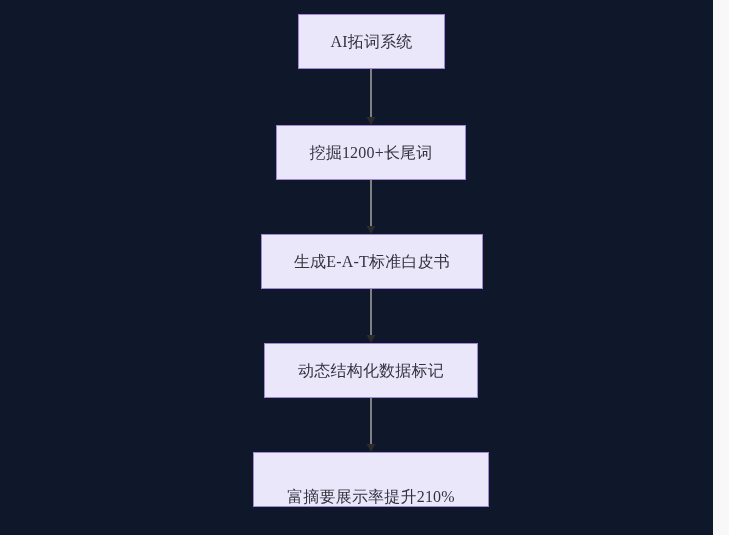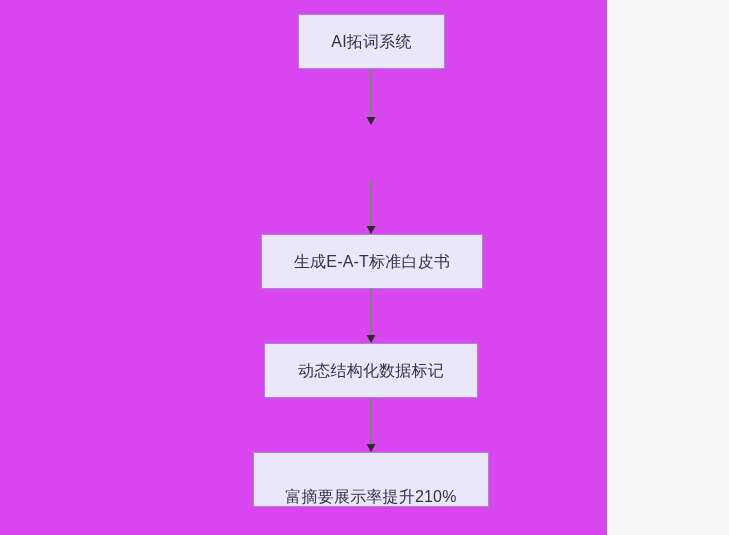--- a/index.html
+++ b/index.html
@@ -50,40 +50,43 @@
     fill: none;
   }
   .edge-arrowhead {
     fill: #2b2b2b;
     stroke: none;
   }
 </style>
 </head>
 <body>
 
-<div id="diagram-canvas" style="width: 607px; height: 535px; background: #d946ef;">
+<div id="diagram-canvas" style="width: 713px; height: 535px; background: #0f172a; font-family: Liberation Serif, serif;">
     <svg class="edge" width="20" height="62" viewBox="0 0 20 62" style="left: 361px; top: 69px;">
       <line class="edge-line" x1="10" y1="0" x2="10" y2="49" stroke="#808080"></line>
       <polygon class="edge-arrowhead" points="5.5,48 14.5,48 10,56" fill="#2b2b2b"></polygon>
     </svg>
     <svg class="edge" width="20" height="60" viewBox="0 0 20 60" style="left: 361px; top: 180px;">
       <line class="edge-line" x1="10" y1="0" x2="10" y2="47" stroke="#808080"></line>
       <polygon class="edge-arrowhead" points="5.5,46 14.5,46 10,54" fill="#2b2b2b"></polygon>
     </svg>
     <svg class="edge" width="20" height="60" viewBox="0 0 20 60" style="left: 361px; top: 289px;">
       <line class="edge-line" x1="10" y1="0" x2="10" y2="47" stroke="#808080"></line>
       <polygon class="edge-arrowhead" points="5.5,46 14.5,46 10,54" fill="#2b2b2b"></polygon>
     </svg>
     <svg class="edge" width="20" height="60" viewBox="0 0 20 60" style="left: 361px; top: 398px;">
       <line class="edge-line" x1="10" y1="0" x2="10" y2="47" stroke="#808080"></line>
       <polygon class="edge-arrowhead" points="5.5,46 14.5,46 10,54" fill="#2b2b2b"></polygon>
     </svg>
     <div class="node" style="left: 298px; top: 14px; width: 147px; height: 55px; background: rgb(235, 231, 251); border-color: rgb(162, 135, 214);">
       <span class="node-label" style="color: rgb(51, 51, 64);">AI拓词系统</span>
     </div>
+    <div class="node" style="left: 276px; top: 125px; width: 190px; height: 55px; background: rgb(235, 231, 251); border-color: rgb(162, 135, 214);">
+      <span class="node-label" style="color: rgb(51, 51, 64);">挖掘1200+长尾词</span>
+    </div>
     <div class="node" style="left: 261px; top: 234px; width: 222px; height: 55px; background: rgb(235, 231, 251); border-color: rgb(162, 135, 214);">
       <span class="node-label" style="color: rgb(51, 51, 64);">生成E-A-T标准白皮书</span>
     </div>
     <div class="node" style="left: 264px; top: 343px; width: 214px; height: 55px; background: rgb(235, 231, 251); border-color: rgb(162, 135, 214);">
       <span class="node-label" style="color: rgb(51, 51, 64);">动态结构化数据标记</span>
     </div>
     <div class="node" style="left: 253px; top: 452px; width: 236px; height: 55px; background: rgb(235, 231, 251); border-color: rgb(162, 135, 214); align-items: flex-end;">
       <span class="node-label" style="color: rgb(51, 51, 64);">富摘要展示率提升210%</span>
     </div>
   </div>

